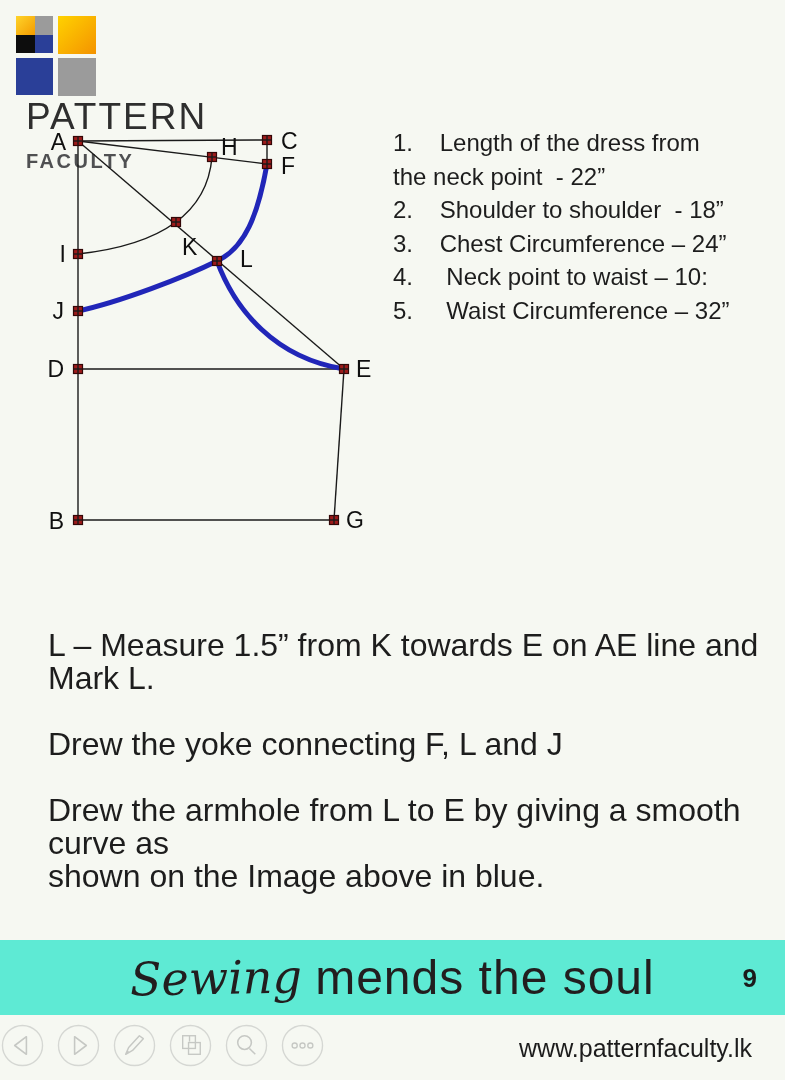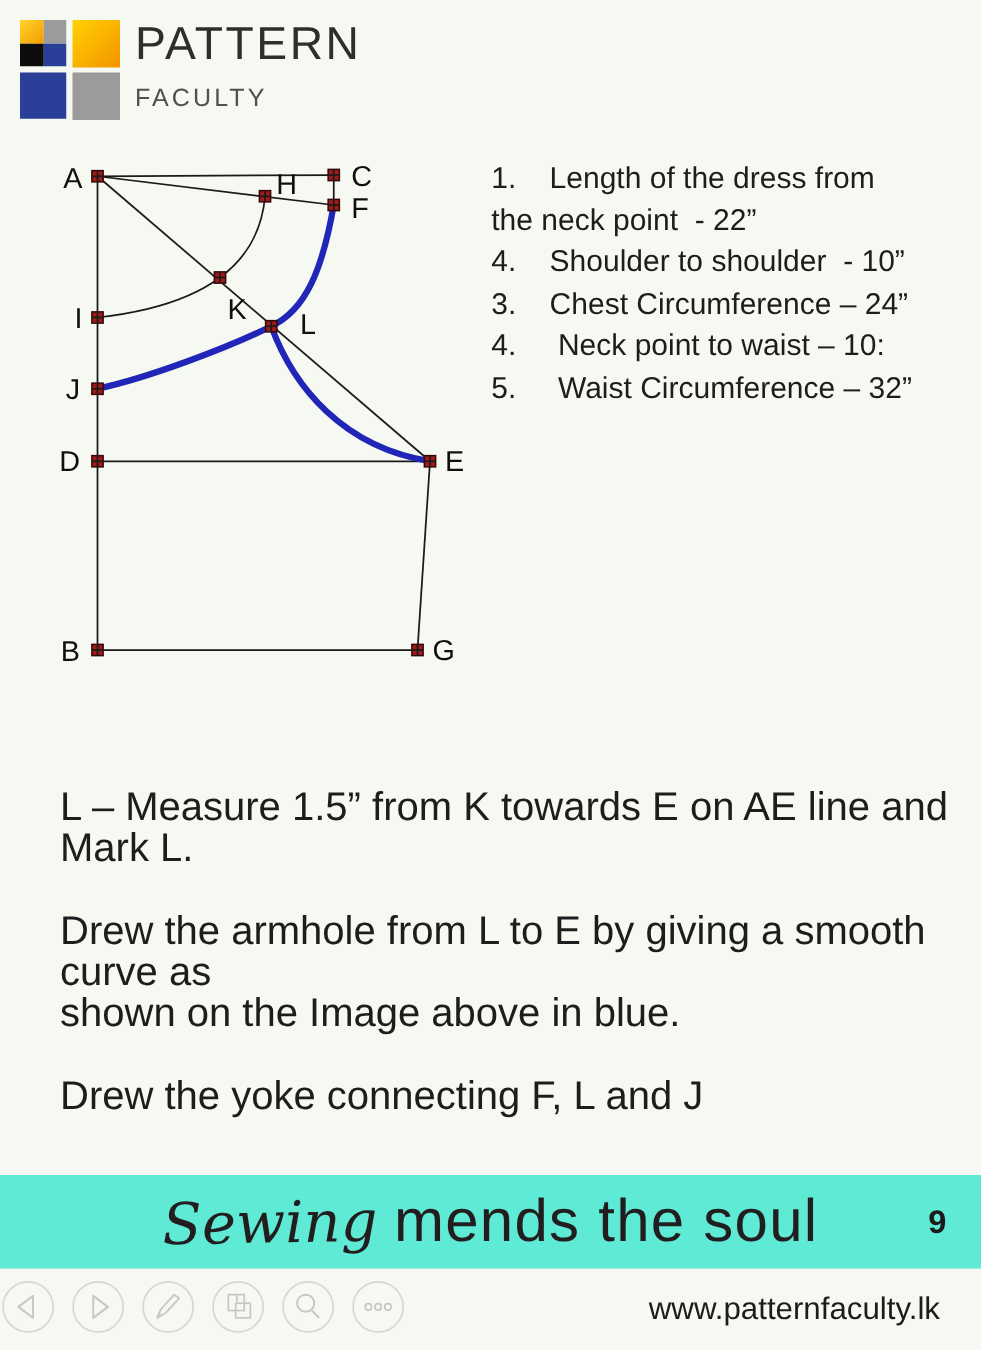--- a/index.html
+++ b/index.html
@@ -1,33 +1,33 @@
 <!DOCTYPE html>
 <html><head>
 <meta charset="utf-8">
 <style>
   html,body{margin:0;padding:0;}
   body{width:785px;height:1080px;font-family:"Liberation Sans",sans-serif;}
   .page{position:relative;width:785px;height:1080px;background:#f6f8f2;overflow:hidden;}
 
   
-  .logo{position:absolute;left:16px;top:14px;display:flex;align-items:flex-start;}
+  .logo{position:absolute;left:16px;top:14px;display:flex;align-items:flex-start;flex-direction:column;}
   .logo-squares{position:relative;width:82px;height:82px;}
   .sq{position:absolute;}
   .sq-quad{left:0;top:2px;width:37px;height:37px;display:grid;grid-template-columns:1fr 1fr;grid-template-rows:1fr 1fr;}
   .q-tl{background:linear-gradient(135deg,#ffd42a,#f executive39b00);background:linear-gradient(135deg,#ffd42a,#f39b00);}
   .q-tr{background:#9b9b9b;}
   .q-bl{background:#0d0d0d;}
   .q-br{background:#2a3f98;}
   .sq-orange{left:42px;top:2px;width:38px;height:38px;background:linear-gradient(135deg,#ffd200,#f49300);}
   .sq-blue{left:0;top:44px;width:37px;height:37px;background:#2a3f98;}
   .sq-gray{left:42px;top:44px;width:38px;height:38px;background:#9b9b9b;}
   .logo-text{margin-left:10px;padding-top:2px;}
   .brand{font-size:37px;line-height:38px;color:#2e2e2e;letter-spacing:2px;font-weight:500;}
-  .brand-sub{margin-top:14px;font-size:20px;color:#4f5052;letter-spacing:2.5px;font-weight:400;}
+  .brand-sub{margin-top:14px;font-size:20px;color:#4f5052;letter-spacing:2.5px;font-weight:700;}
 
   
   #diagram{position:absolute;left:0;top:0;}
   #diagram .pt-label{font-family:"Liberation Sans",sans-serif;font-size:23px;fill:#0f0f0f;}
   #diagram line,#diagram path.thin{stroke:#1a1a1a;stroke-width:1.4;fill:none;}
   #diagram path.curve{fill:none;stroke-width:5;stroke-linecap:round;}
 
   
   .measurements{position:absolute;left:393px;top:126px;width:380px;color:#1d1d1d;}
   .measurements .mline{font-size:24px;line-height:33.5px;white-space:pre;}
@@ -158,31 +158,31 @@
           <line x1="330" y1="520" x2="338" y2="520" stroke="#330707" stroke-width="1.2"></line>
           <line x1="334" y1="516" x2="334" y2="524" stroke="#330707" stroke-width="1.2"></line>
           <text x="346" y="520" text-anchor="start" dominant-baseline="central" class="pt-label">G</text>
         </g>
       </g>
   </svg>
 
   <section class="measurements">
     <div class="mline">1.    Length of the dress from</div>
     <div class="mline">the neck point  - 22”</div>
-    <div class="mline">4.    Shoulder to shoulder  - 10”</div>
+    <div class="mline">2.    Shoulder to shoulder  - 18”</div>
     <div class="mline">3.    Chest Circumference – 24”</div>
     <div class="mline">4.     Neck point to waist – 10:</div>
     <div class="mline">5.     Waist Circumference – 32”</div>
   </section>
 
   <section class="bodytext">
     <p>L – Measure 1.5” from K towards E on AE line and Mark L.</p>
+    <p>Drew the yoke connecting F, L and J</p>
     <p>Drew the armhole from L to E by giving a smooth curve as
 shown on the Image above in blue.</p>
-    <p>Drew the yoke connecting F, L and J</p>
   </section>
 
   <footer class="banner" style="background: #5eead4;">
     <div class="banner-inner">
       <span class="script">Sewing</span>
       <span class="plain">mends the soul</span>
     </div>
     <span class="page-number">9</span>
   </footer>
 

